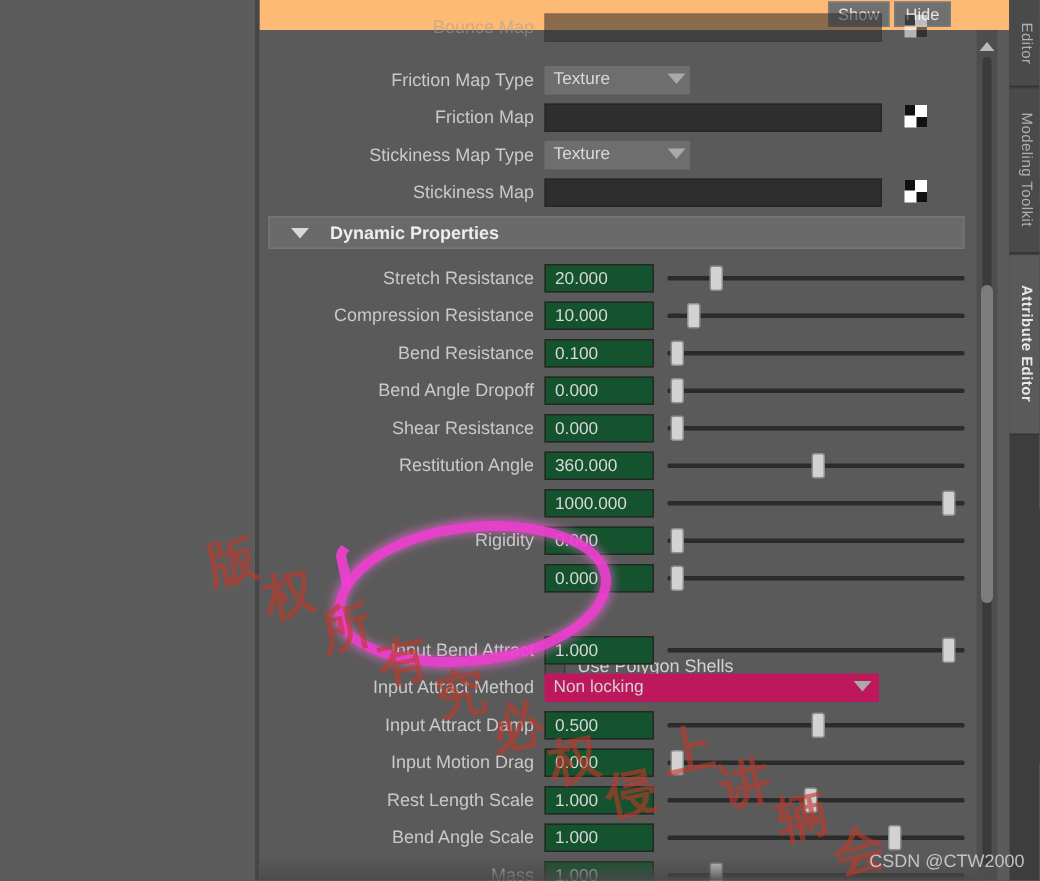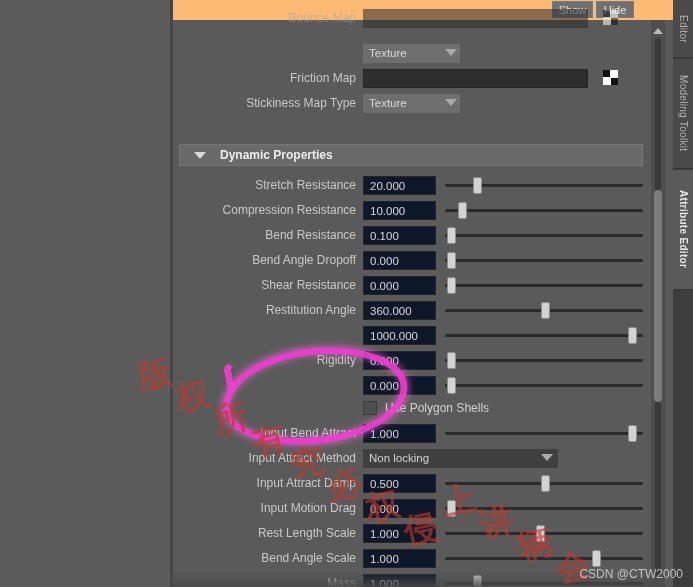--- a/index.html
+++ b/index.html
@@ -43,34 +43,34 @@
   #attrarea{position:absolute;left:0;top:20px;width:478px;height:567px;background:#5a5a5a;}
 
   .row{position:absolute;left:0;width:478px;height:25px;}
   .lbl{
     position:absolute;right:295px;top:0;height:25px;line-height:25px;
     font-size:12px;color:#c9c9c9;text-align:right;white-space:nowrap;
     width:240px;
   }
   .field{
     position:absolute;left:190px;top:3px;height:19px;line-height:19px;
-    background:#0f172a;color:#d8d8d8;font-size:11.5px;
+    background:#14532d;color:#d8d8d8;font-size:11.5px;
     padding-left:6px;box-sizing:border-box;border:1px solid #262626;
   }
   .field.num{width:73px;}
   .field.wide{width:225px;background:#2e2e2e;}
   .enumbox{position:absolute;left:190px;top:3px;height:19px;width:97px;background:#6e6e6e;}
   .enumbox .etext{position:absolute;left:6px;top:0;line-height:19px;font-size:11.5px;color:#d9d9d9;}
   .enumbox .earrow{
     position:absolute;right:3px;top:5px;width:0;height:0;
     border-left:6px solid transparent;border-right:6px solid transparent;
     border-top:7px solid #a9a9a9;
   }
   
-  .dropwide{position:absolute;left:190px;top:3px;height:19px;width:195px;background:#404040;}
+  .dropwide{position:absolute;left:190px;top:3px;height:19px;width:223px;background:#be185d;}
   .dropwide .etext{position:absolute;left:6px;top:0;line-height:19px;font-size:11.5px;color:#d2d2d2;}
   .dropwide .earrow{
     position:absolute;right:5px;top:5px;width:0;height:0;
     border-left:6px solid transparent;border-right:6px solid transparent;
     border-top:7px solid #aaa;
   }
 
   
   .mapbtn{position:absolute;left:430px;top:4px;width:15px;height:15px;background:#ffffff;}
   .mapbtn i{position:absolute;width:7px;height:7px;background:#111;display:block;}
@@ -87,21 +87,21 @@
     background:#6a6a6a;border:1px solid #767676;box-sizing:border-box;
   }
   .section .stitle{position:absolute;left:40px;top:0;line-height:21px;font-size:12px;color:#ededed;font-weight:bold;}
   .section .sarrow{
     position:absolute;left:14px;top:7px;width:0;height:0;
     border-left:6px solid transparent;border-right:6px solid transparent;
     border-top:7px solid #d8d8d8;
   }
 
   
-  .cbrow{position:absolute;left:0;width:478px;height:22px;}
+  .cbrow{position:absolute;left:0;width:478px;height:22px;margin-top:36px;}
   .cbox{position:absolute;left:190px;top:3px;width:14px;height:14px;background:#4e4e4e;border:1px solid #3c3c3c;box-sizing:border-box;}
   .cblabel{position:absolute;left:212px;top:0;line-height:20px;font-size:12px;color:#d2d2d2;}
 
   
   #pscroll{position:absolute;left:478px;top:20px;width:14px;height:567px;background:#4e4e4e;}
   #pscroll .uparrow{
     position:absolute;left:2px;top:8px;width:0;height:0;
     border-left:5px solid transparent;border-right:5px solid transparent;
     border-bottom:6px solid #b9b9b9;
   }
@@ -163,20 +163,21 @@
     <div class="cutrow" style="top:-14px;">
       <div class="cutlbl">Bounce Map</div>
       <div class="field wide"></div>
       <div class="mapbtn">
           <i class="a"></i>
           <i class="b"></i>
         </div>
     </div>
 
     <div class="row" style="top:21px;">
+      <div class="lbl">Friction Map Type</div>
       <div class="enumbox">
         <span class="etext">Texture</span>
         <span class="earrow"></span>
       </div>
     </div>
 
     <div class="row" style="top:46px;">
       <div class="lbl">Friction Map</div>
       <div class="field wide"></div>
       <div class="mapbtn">
@@ -186,20 +187,28 @@
     </div>
 
     <div class="row" style="top:71px;">
       <div class="lbl">Stickiness Map Type</div>
       <div class="enumbox">
         <span class="etext">Texture</span>
         <span class="earrow"></span>
       </div>
     </div>
 
+    <div class="row" style="top:96px;">
+      <div class="lbl">Stickiness Map</div>
+      <div class="field wide"></div>
+      <div class="mapbtn">
+          <i class="a"></i>
+          <i class="b"></i>
+        </div>
+    </div>
 
     <div class="section" style="top:124px;padding-left:45px;">
       <span class="sarrow"></span>
       <span class="stitle">Dynamic Properties</span>
     </div>
 
     <div id="attr-rows">
         <div class="row" style="top: 153px;">
           <div class="lbl">Stretch Resistance</div>
           <div class="field num">20.000</div>

